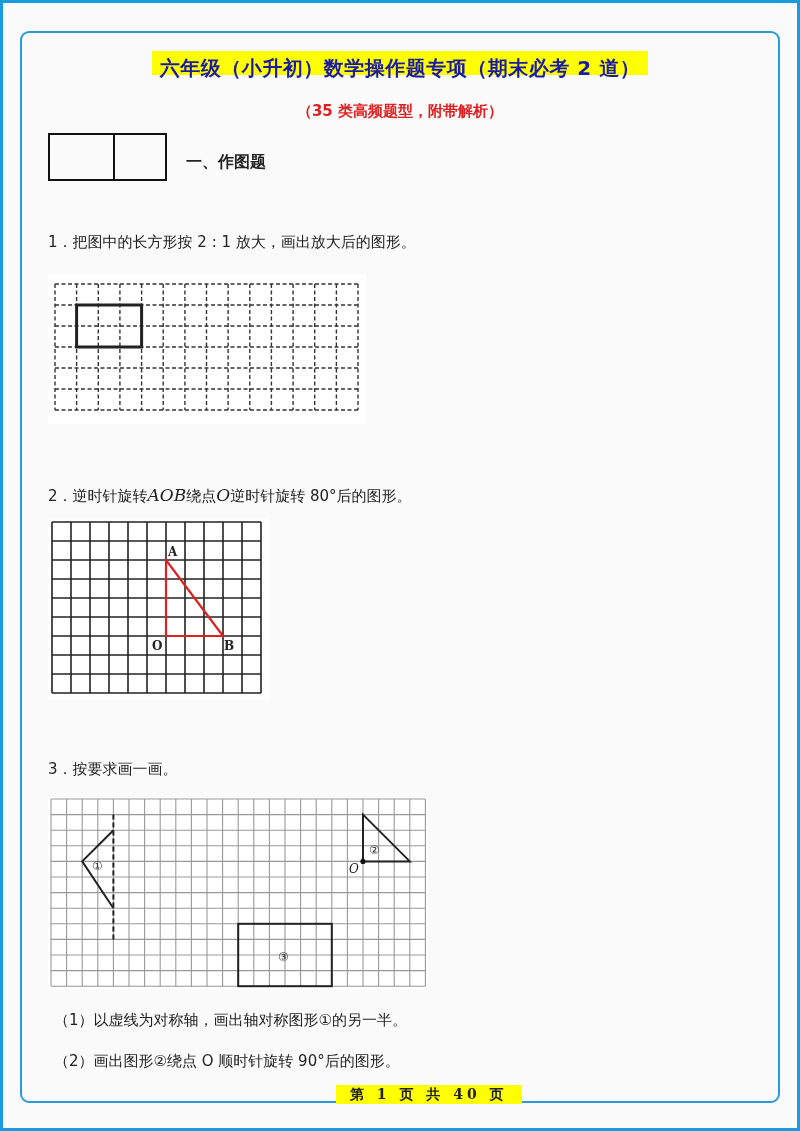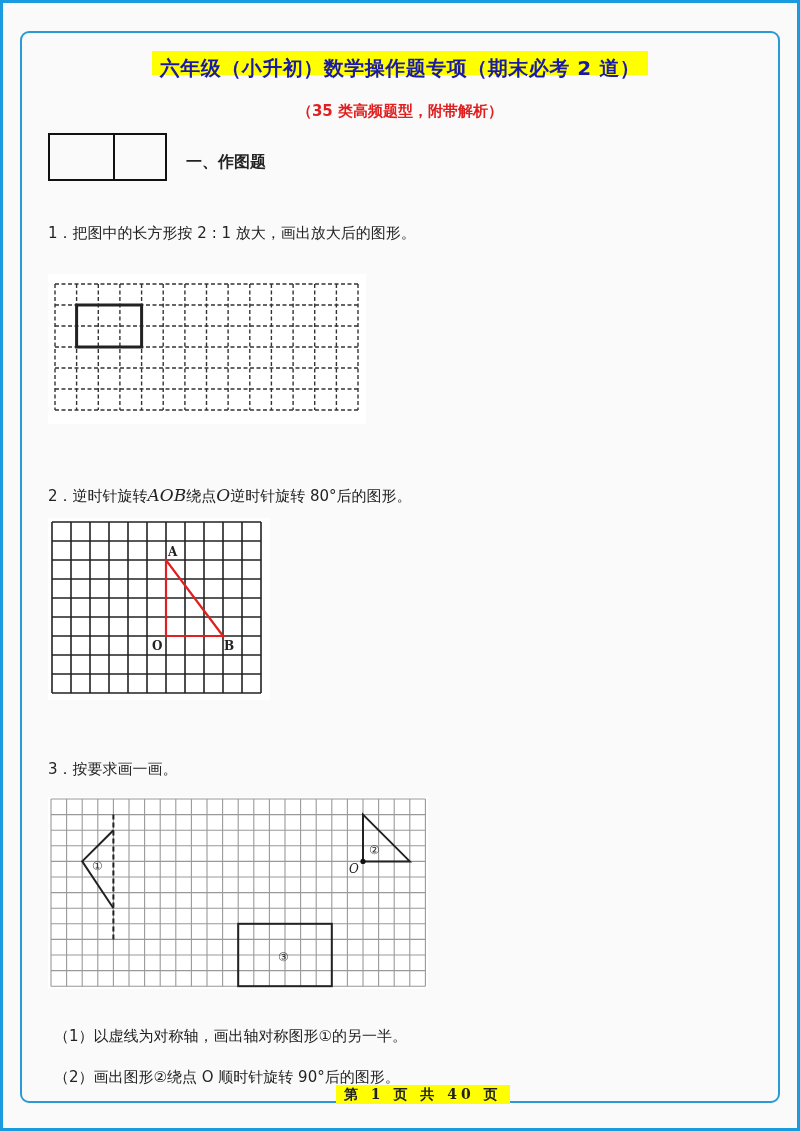--- a/index.html
+++ b/index.html
@@ -11,22 +11,22 @@
   .title { position:absolute; left:152px; top:51px; width:496px; height:24px; background:#ffff00;
            color:#1a1aa8; font-size:20px; font-weight:bold; line-height:34px; text-align:center; white-space:nowrap; letter-spacing:0.5px; }
   .subtitle { position:absolute; left:0; width:800px; top:102px; text-align:center; color:#e02020;
               font-size:15px; font-weight:bold; }
   table.score { position:absolute; left:48px; top:133px; border-collapse:collapse; }
   table.score td { border:2px solid #111; width:63px; height:40px; text-align:center; font-size:14px; padding:0; }
   table.score td.c2 { width:50px; }
   .section { position:absolute; left:186px; top:152px; font-size:16px; font-weight:bold; }
   .q { position:absolute; left:48px; font-size:15px; white-space:nowrap; }
   .q i { font-family:"DejaVu Serif", serif; font-size:17px; }
-  .sub { position:absolute; left:54px; font-size:15px; white-space:nowrap;margin-top:16px; }
-  .footer { position:absolute; left:336px; top:1085px; background:#ffff00; padding:0 8px;
+  .sub { position:absolute; left:54px; font-size:15px; white-space:nowrap; }
+  .footer { position:absolute; left:336px; top:1085px; background:#ffff00; padding:0 14px;
             font-family:"DejaVu Serif", serif; font-size:14px; font-weight:bold; letter-spacing:4px; line-height:19px; }
   svg { position:absolute; }
 </style>
 </head>
 <body>
 
 <div class="outer"></div>
 <div class="inner"></div>
 
 <div class="title">六年级（小升初）数学操作题专项（期末必考 2 道）</div>
@@ -36,21 +36,21 @@
   <tbody>
   <tr style="height:44px">
     <td style="height:44px"></td>
     <td class="c2" style="height:44px"></td>
   </tr>
 </tbody>
   </table>
 
 <div class="section">一、作图题</div>
 
-<div class="q" style="top:224px">
+<div class="q" style="top:233px">
   <span>1．</span><span>把图中的长方形按 2 : 1 放大，画出放大后的图形。</span>
 </div>
 <svg style="left:48px;top:274px" width="318" height="150" viewBox="0 0 318 150">
   <rect x="0" y="0" width="318" height="150" fill="#ffffff"></rect>
   <g stroke="#333" stroke-width="1.4" stroke-dasharray="4,2.5" fill="none">
 
     <line x1="7" y1="10" x2="310" y2="10"></line>
     <line x1="7" y1="31" x2="310" y2="31"></line>
     <line x1="7" y1="52" x2="310" y2="52"></line>
     <line x1="7" y1="73" x2="310" y2="73"></line>

